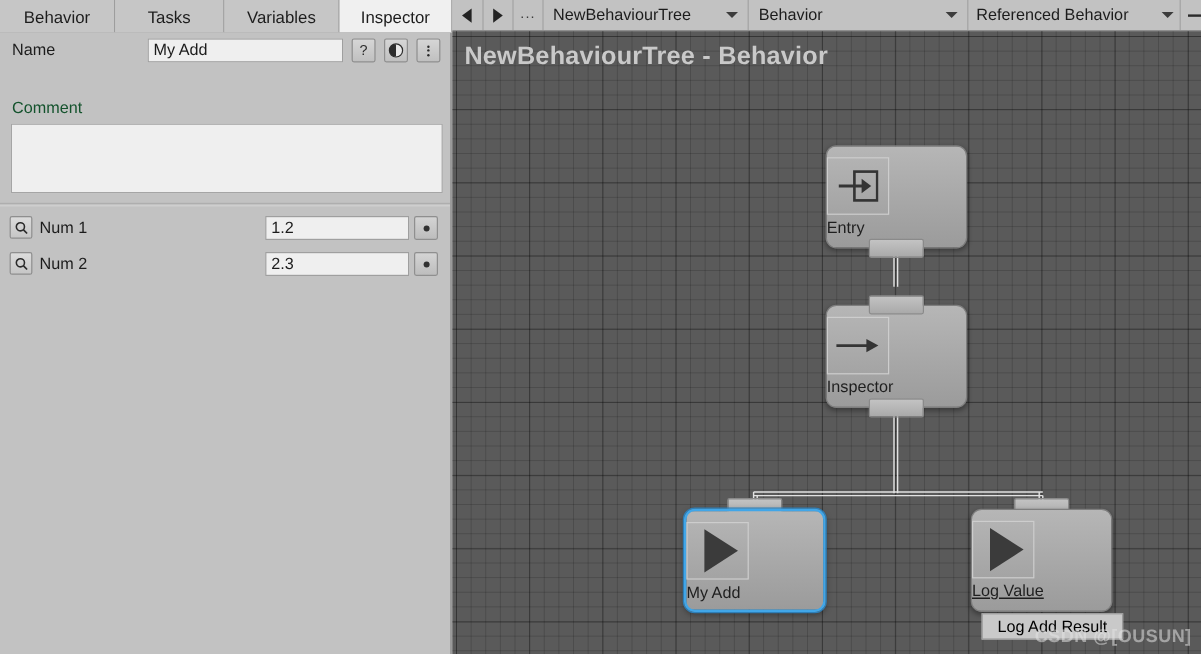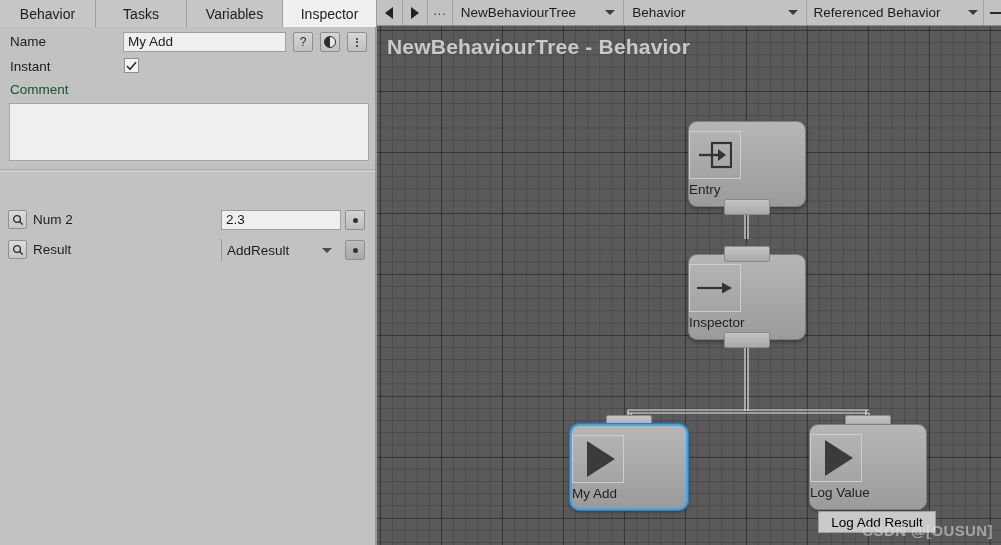--- a/index.html
+++ b/index.html
@@ -250,66 +250,55 @@
         </div>
         <div class="sqbtn" id="btn-menu">
           <span class="dots3">
               <i></i>
               <i></i>
               <i></i>
             </span>
         </div>
       </div>
 
-      <div id="row-instant" class="row">
-        <span id="instant-label">Instant</span>
-        <div id="instant-check">
-          <svg width="11" height="10" viewBox="0 0 11 10">
-            <path d="M1 5 L4 8.2 L10 1.2" stroke="#2b2b2b" stroke-width="1.6" fill="none"></path>
-          </svg>
-        </div>
-      </div>
 
       <span id="comment-label">Comment</span>
       <div id="comment-box"></div>
 
       <div id="sep1"></div>
       <div id="sep2"></div>
 
+      <div class="varrow" style="top:148px;">
+        <div class="mag">
+          <svg width="12" height="12" viewBox="0 0 12 12">
+            <circle cx="5" cy="5" r="3.4" stroke="#2b2b2b" stroke-width="1.3" fill="none"></circle>
+            <line x1="7.6" y1="7.6" x2="10.6" y2="10.6" stroke="#2b2b2b" stroke-width="1.4"></line>
+          </svg>
+        </div>
+        <span class="varname">Num 1</span>
+        <div class="varfield">1.2</div>
+        <div class="dotbtn">
+            <i></i>
+          </div>
+      </div>
 
       <div class="varrow" style="top:178px;">
         <div class="mag">
           <svg width="12" height="12" viewBox="0 0 12 12">
             <circle cx="5" cy="5" r="3.4" stroke="#2b2b2b" stroke-width="1.3" fill="none"></circle>
             <line x1="7.6" y1="7.6" x2="10.6" y2="10.6" stroke="#2b2b2b" stroke-width="1.4"></line>
           </svg>
         </div>
         <span class="varname">Num 2</span>
         <div class="varfield">2.3</div>
         <div class="dotbtn">
             <i></i>
           </div>
       </div>
 
-      <div class="varrow" style="top:208px;">
-        <div class="mag">
-          <svg width="12" height="12" viewBox="0 0 12 12">
-            <circle cx="5" cy="5" r="3.4" stroke="#2b2b2b" stroke-width="1.3" fill="none"></circle>
-            <line x1="7.6" y1="7.6" x2="10.6" y2="10.6" stroke="#2b2b2b" stroke-width="1.4"></line>
-          </svg>
-        </div>
-        <span class="varname">Result</span>
-        <div class="selfield">
-          <span class="selval">AddResult</span>
-          <span class="caret"></span>
-        </div>
-        <div class="dotbtn dark">
-            <i></i>
-          </div>
-      </div>
 
     </div>
   </div>
 
   <div id="toolbar">
     <div class="tbbtn" id="nav-back">
       <span class="tri-l"></span>
     </div>
     <div class="tbbtn" id="nav-fwd">
       <span class="tri-r"></span>
@@ -389,21 +378,21 @@
       <div class="node-box selected" style="margin-top:9px;">
         <div class="node-icon">
           <span class="play-tri"></span>
         </div>
         <div class="node-label">My Add</div>
       </div>
     </div>
 
     <div class="node" style="left:432px;top:389px;">
       <div class="node-tab top" style="left:59px;top:0px;"></div>
-      <div class="node-box" style="margin-top:9px;">
+      <div class="node-box" style="margin-top:9px;text-decoration:underline;">
         <div class="node-icon">
           <span class="play-tri"></span>
         </div>
         <div class="node-label">Log Value</div>
       </div>
       <div class="tooltip">Log Add Result</div>
     </div>
 
     <div id="watermark">CSDN @[OUSUN]</div>
 

